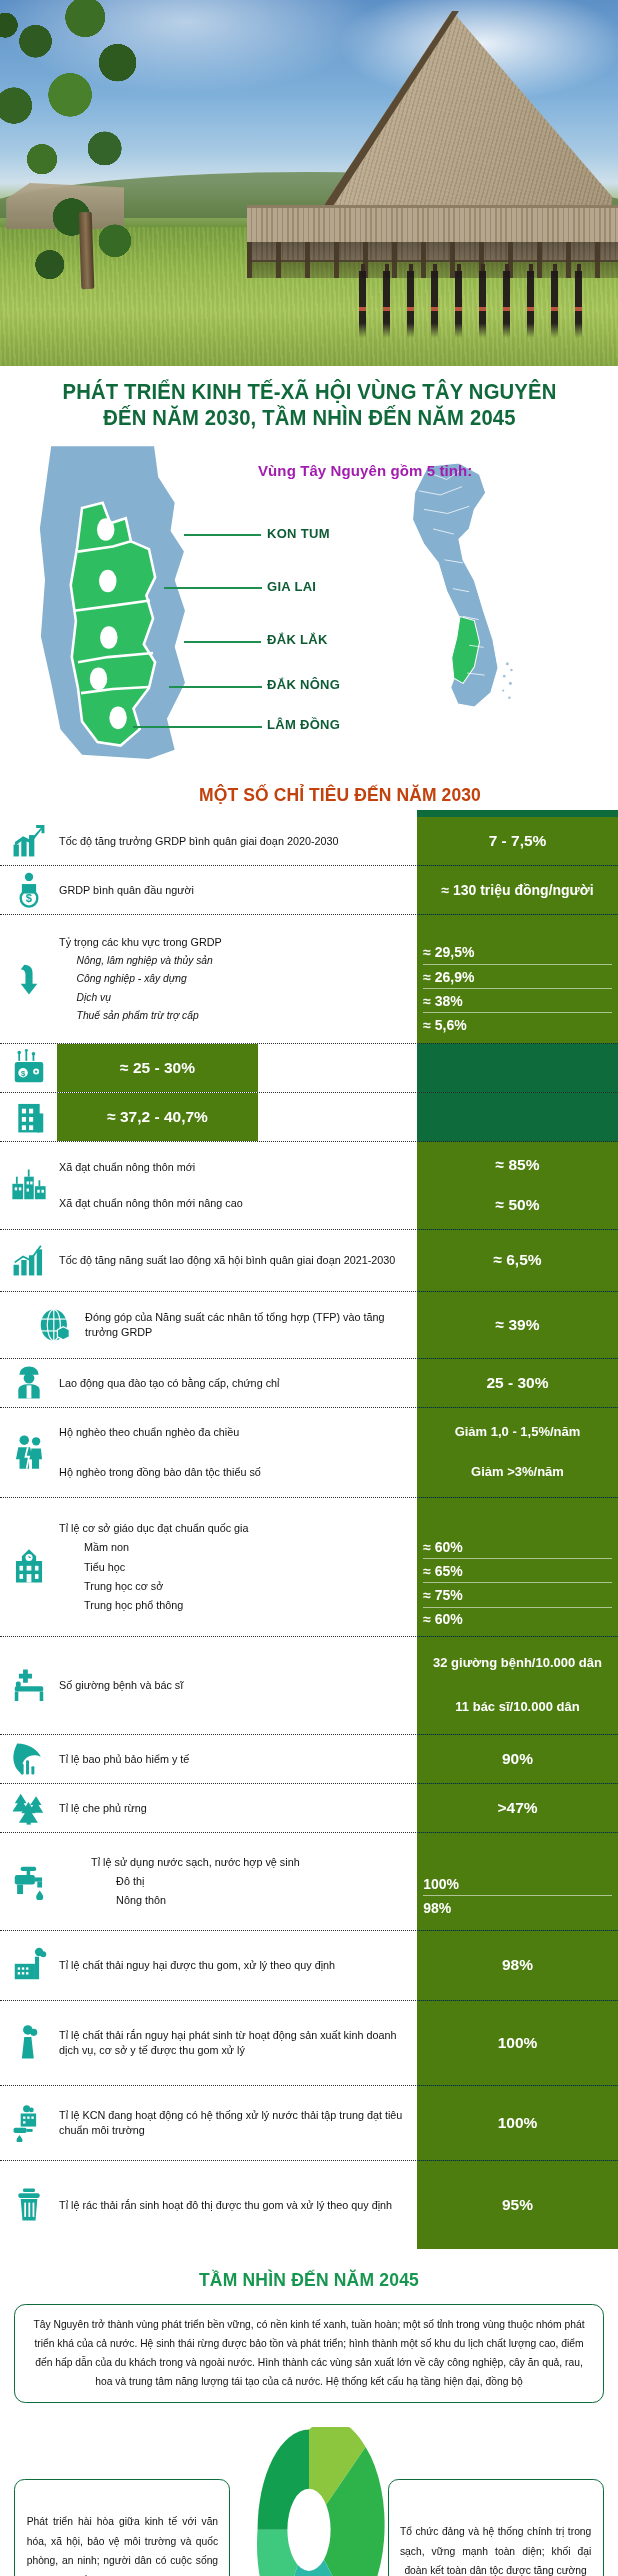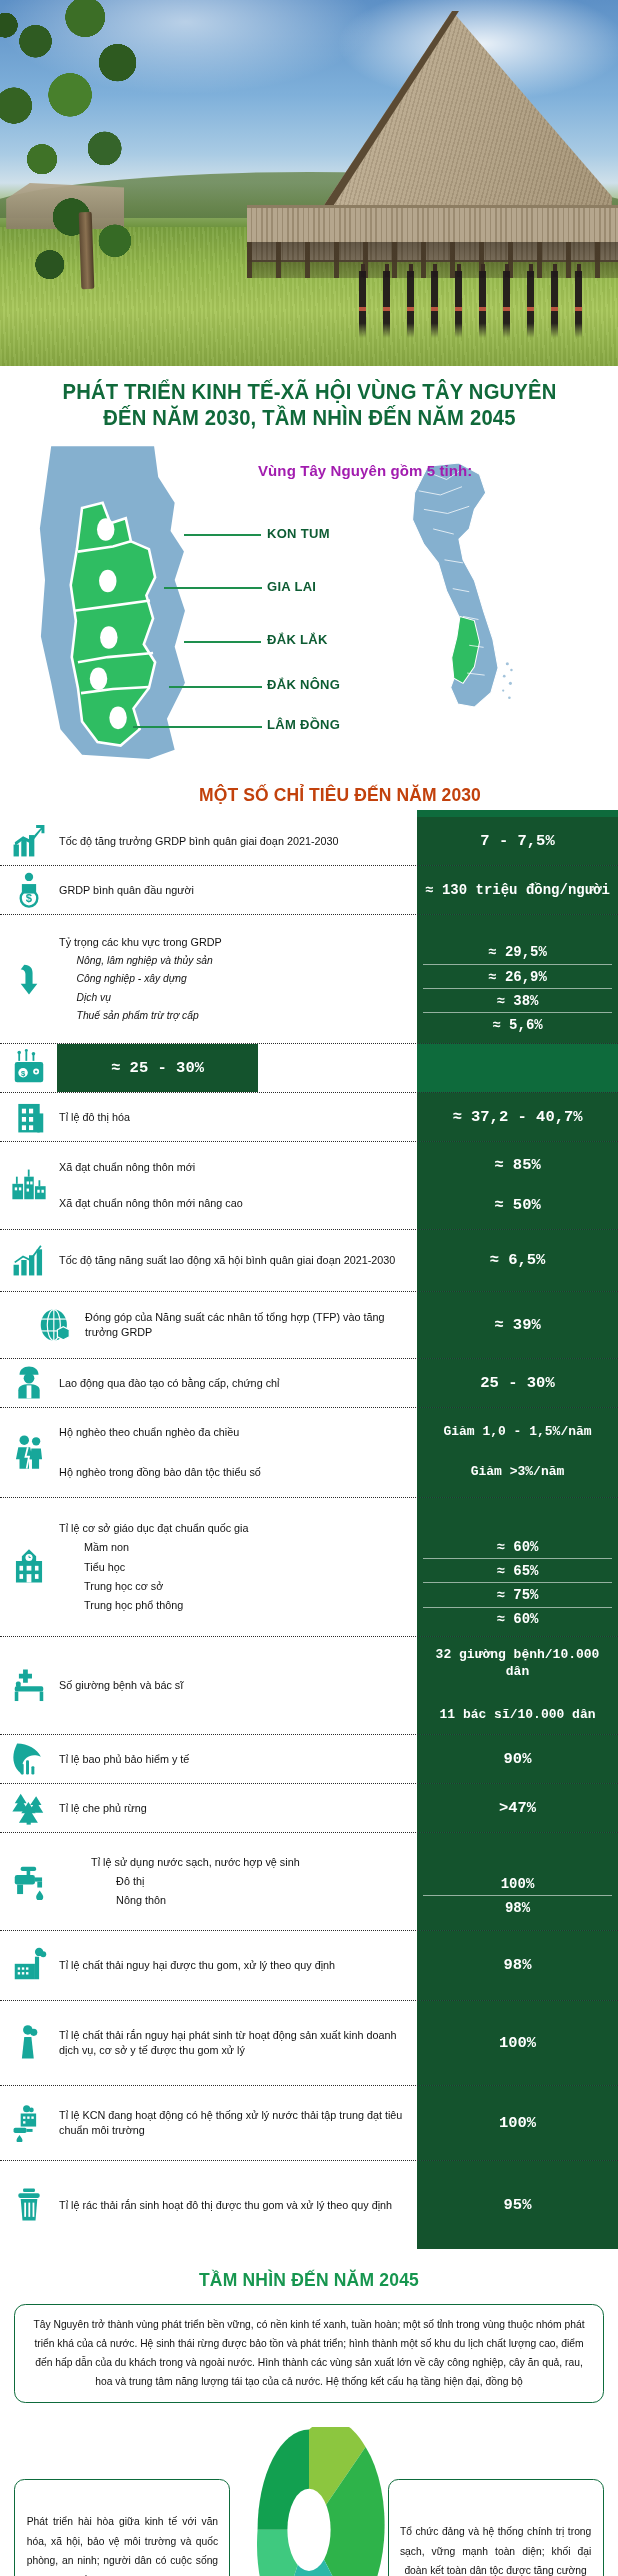--- a/index.html
+++ b/index.html
@@ -147,23 +147,23 @@
   .row:last-child { border-bottom: none; }
   .row .icon-cell {
     width: 57px; flex: 0 0 57px; display: flex;
     align-items: center; justify-content: center; padding: 4.1px 2.1px;
   }
   .row .label-cell {
     flex: 1 1 auto; padding: 8.2px 9.3px 8.2px 2.1px;
     display: flex; flex-direction: column; justify-content: center; gap: 4.6px;
   }
   .row .value-cell {
-    width: 201px; flex: 0 0 201px; background: #14532d; color: #fff;
+    width: 201px; flex: 0 0 201px; background: #4d7c0f; color: #fff;
     display: flex; flex-direction: column; align-items: center;
-    justify-content: center; text-align: center; padding: 5.2px 6.2px; font-family: Liberation Mono, monospace;
+    justify-content: center; text-align: left; padding: 5.2px 6.2px;
   }
   .lbl { font-size: 10.8px; line-height: 1.35; color: #111; }
   .lbl.sub { font-style: italic; padding-left: 17.5px; font-size: 10.3px; }
   .lbl.indent { padding-left: 25px; }
   .val { font-size: 15.5px; font-weight: 900; line-height: 1.3; }
   .val.sm { font-size: 13px; font-weight: 900; }
   .val.md { font-size: 14px; font-weight: 900; }
   .val-stack { width: 100%; display: flex; flex-direction: column; }
   .val-stack .vitem {
     padding: 3.6px 0; font-size: 14px; font-weight: 900;
@@ -300,21 +300,21 @@
       <div class="row">
         <div class="icon-cell">
           <svg class="ico" viewBox="0 0 64 64">
             <rect class="teal" x="6" y="38" width="9" height="20"></rect>
               <rect class="teal" x="19" y="30" width="9" height="28"></rect>
             <rect class="teal" x="32" y="22" width="9" height="36"></rect>
             <path class="teal" d="M8 34 L22 24 L34 30 L52 10 L44 10 L44 5 L58 5 L58 19 L53 19 L53 13 L35 36 L22 30 L9 40 Z"></path>
           </svg>
         </div>
         <div class="label-cell">
-          <div class="lbl">Tốc độ tăng trưởng GRDP bình quân giai đoạn 2021-2030</div>
+          <div class="lbl">Tốc độ tăng trưởng GRDP bình quân giai đoạn 2020-2030</div>
         </div>
         <div class="value-cell">
           <div class="val">7 - 7,5%</div>
         </div>
       </div>
 
       <div class="row">
         <div class="icon-cell">
           <svg class="ico" viewBox="0 0 64 64">
             <circle class="teal" cx="32" cy="10" r="7"></circle>
@@ -386,23 +386,20 @@
                 <rect x="20" y="18" width="7" height="8"></rect>
                 <rect x="32" y="18" width="7" height="8"></rect>
             <rect x="20" y="32" width="7" height="8"></rect>
                 <rect x="32" y="32" width="7" height="8"></rect>
             <rect x="20" y="46" width="7" height="8"></rect>
                 <rect x="32" y="46" width="7" height="8"></rect>
               </g>
             <rect class="teal" x="46" y="26" width="10" height="32"></rect>
           </svg>
         </div>
-        <div class="label-cell">
-          <div class="lbl">Tỉ lệ đô thị hóa</div>
-        </div>
         <div class="value-cell">
           <div class="val">≈ 37,2 - 40,7%</div>
         </div>
       </div>
 
       <div class="row" style="min-height:88px;">
         <div class="icon-cell">
           <svg class="ico" viewBox="0 0 64 64">
             <rect class="teal" x="4" y="30" width="18" height="26"></rect>
             <rect class="teal" x="24" y="18" width="16" height="38"></rect>

